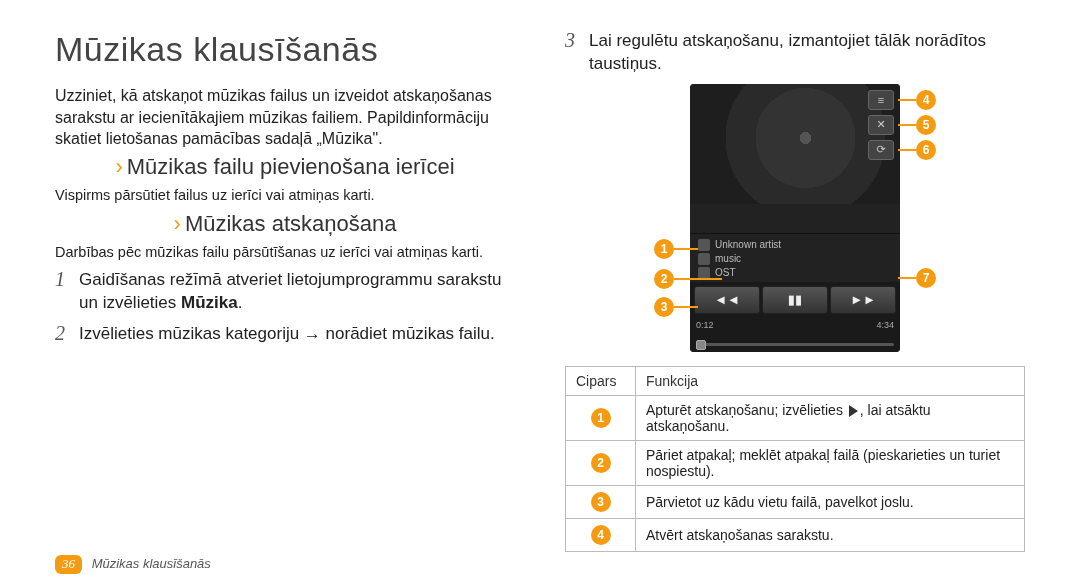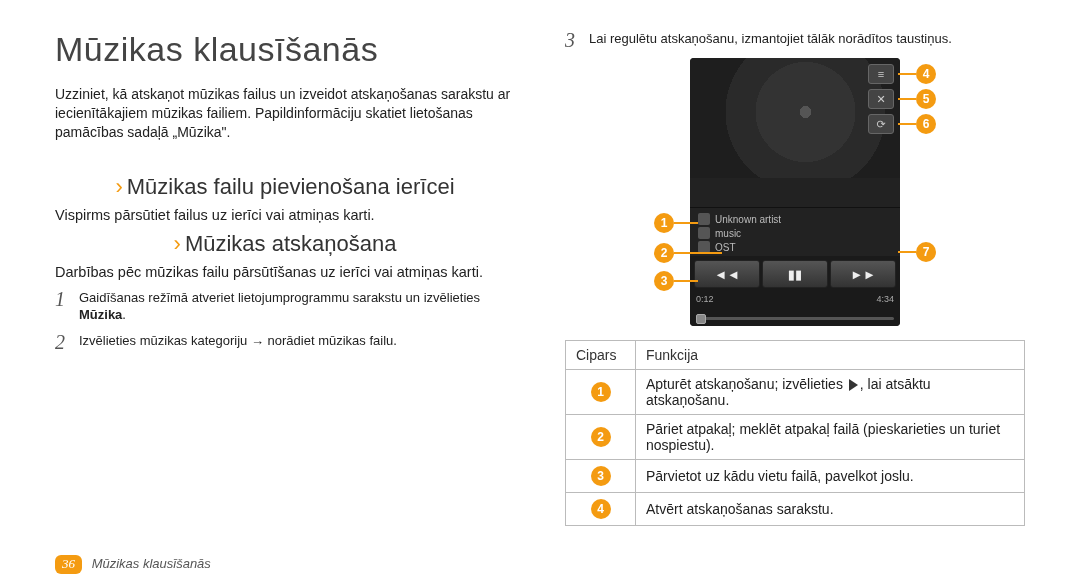--- a/index.html
+++ b/index.html
@@ -21,23 +21,23 @@
     min-width: 0;
   }
   h1 {
     font-size: 34px;
     font-weight: 400;
     color: #444;
     margin-bottom: 16px;
     letter-spacing: 0.5px;
   }
   .intro {
-    font-size: 14px;
+    font-size: 16px;
     line-height: 1.35;
-    margin-bottom: 32px;
+    margin-bottom: 4px;
   }
   h2 {
     font-size: 22px;
     font-weight: 400;
     color: #333;
     margin-bottom: 6px;
     text-align: center;
   }
   h2 .chev { color: #f49b11; margin-right: 4px; }
   .subintro {
@@ -70,21 +70,21 @@
   }
   .step .num {
     font-family: Georgia, serif;
     font-style: italic;
     font-size: 20px;
     color: #555;
     line-height: 1;
     min-width: 16px;
   }
   .step .txt {
-    font-size: 13px;
+    font-size: 17px;
     line-height: 1.35;
   }
   .footer {
     position: absolute;
     bottom: 12px;
     left: 55px;
     font-size: 13px;
     color: #555;
   }
   .footer .pg {

